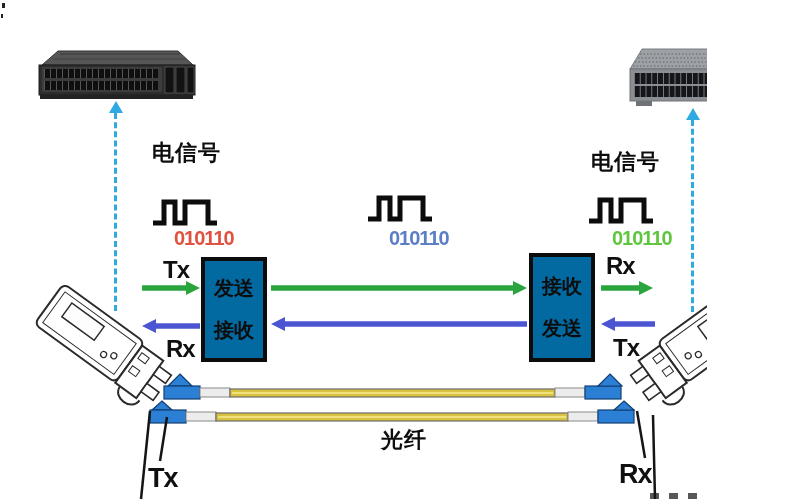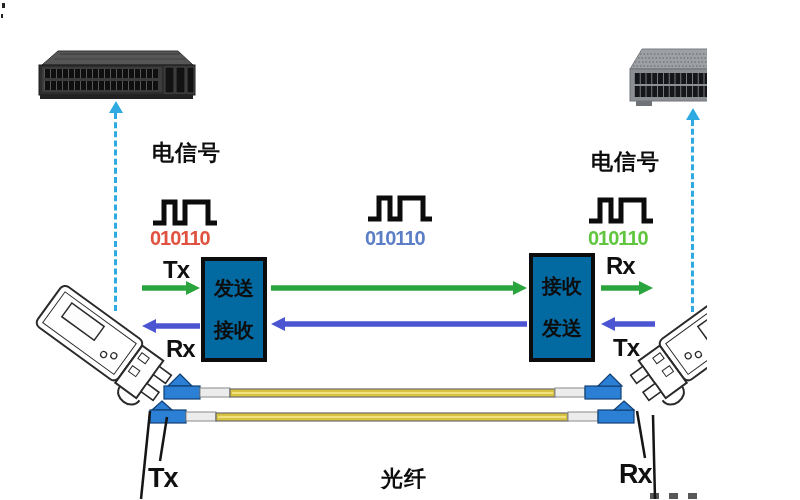--- a/index.html
+++ b/index.html
@@ -1,21 +1,21 @@
 <!DOCTYPE html>
 <html><head>
 <meta charset="utf-8">
 <style>
   html,body{margin:0;padding:0;background:#fff;}
   #canvas{position:relative;width:707px;height:500px;background:#ffffff;overflow:hidden;
           font-family:"Liberation Sans", sans-serif;color:#111;}
   .abs{position:absolute;}
   .cjk{font-weight:bold;color:#0d0d0d;}
   .sig-label{font-size:22px;letter-spacing:1px;}
-  .bits{font-size:20px;font-weight:bold;letter-spacing:-1px;}
+  .bits{font-size:20px;font-weight:bold;letter-spacing:-1px;margin-left:24px;}
   .bits-red{color:#e0523f;}
   .bits-blue{color:#5b7ec6;}
   .bits-green{color:#5fc63e;}
   .txrx{font-weight:bold;font-size:24px;color:#101010;letter-spacing:-1px;}
   .txrx-big{font-weight:bold;font-size:27px;color:#101010;letter-spacing:-1px;}
   .module-box{border:4px solid #0c0c0c;background:#0369a1;display:flex;flex-direction:column;
               justify-content:space-evenly;align-items:center;z-index:6;}
   .module-box span{font-size:20px;font-weight:bold;color:#0d0d0d;}
   .dash-line{width:0;border-left:3px dashed #2fa9e2;}
   .dash-head{width:0;height:0;border-left:7px solid transparent;border-right:7px solid transparent;
@@ -180,17 +180,17 @@
     <line x1="17" y1="8" x2="8" y2="96" stroke="#151515" stroke-width="2.5"></line>
     <line x1="34" y1="14" x2="27" y2="58" stroke="#151515" stroke-width="2.5"></line>
   </svg>
   <svg class="abs" style="left:628px;top:403px;z-index:6;" width="35" height="97">
     <line x1="9" y1="8" x2="17" y2="55" stroke="#151515" stroke-width="2.5"></line>
     <line x1="25" y1="12" x2="27" y2="96" stroke="#151515" stroke-width="2.5"></line>
   </svg>
 
   <div class="abs txrx-big" style="left:148px;top:463px;z-index:7;">Tx</div>
   <div class="abs txrx-big" style="left:619px;top:459px;z-index:7;">Rx</div>
-  <div class="abs cjk" style="left:381px;top:464px;font-size:22px;letter-spacing:1px;">光纤</div>
+  <div class="abs cjk" style="left:381px;top:425px;font-size:22px;letter-spacing:1px;">光纤</div>
 
   <div class="abs crop-marks" style="left:650px;top:493px;width:132px;height:6px;"></div>
 
 </div>
 
 </body></html>

